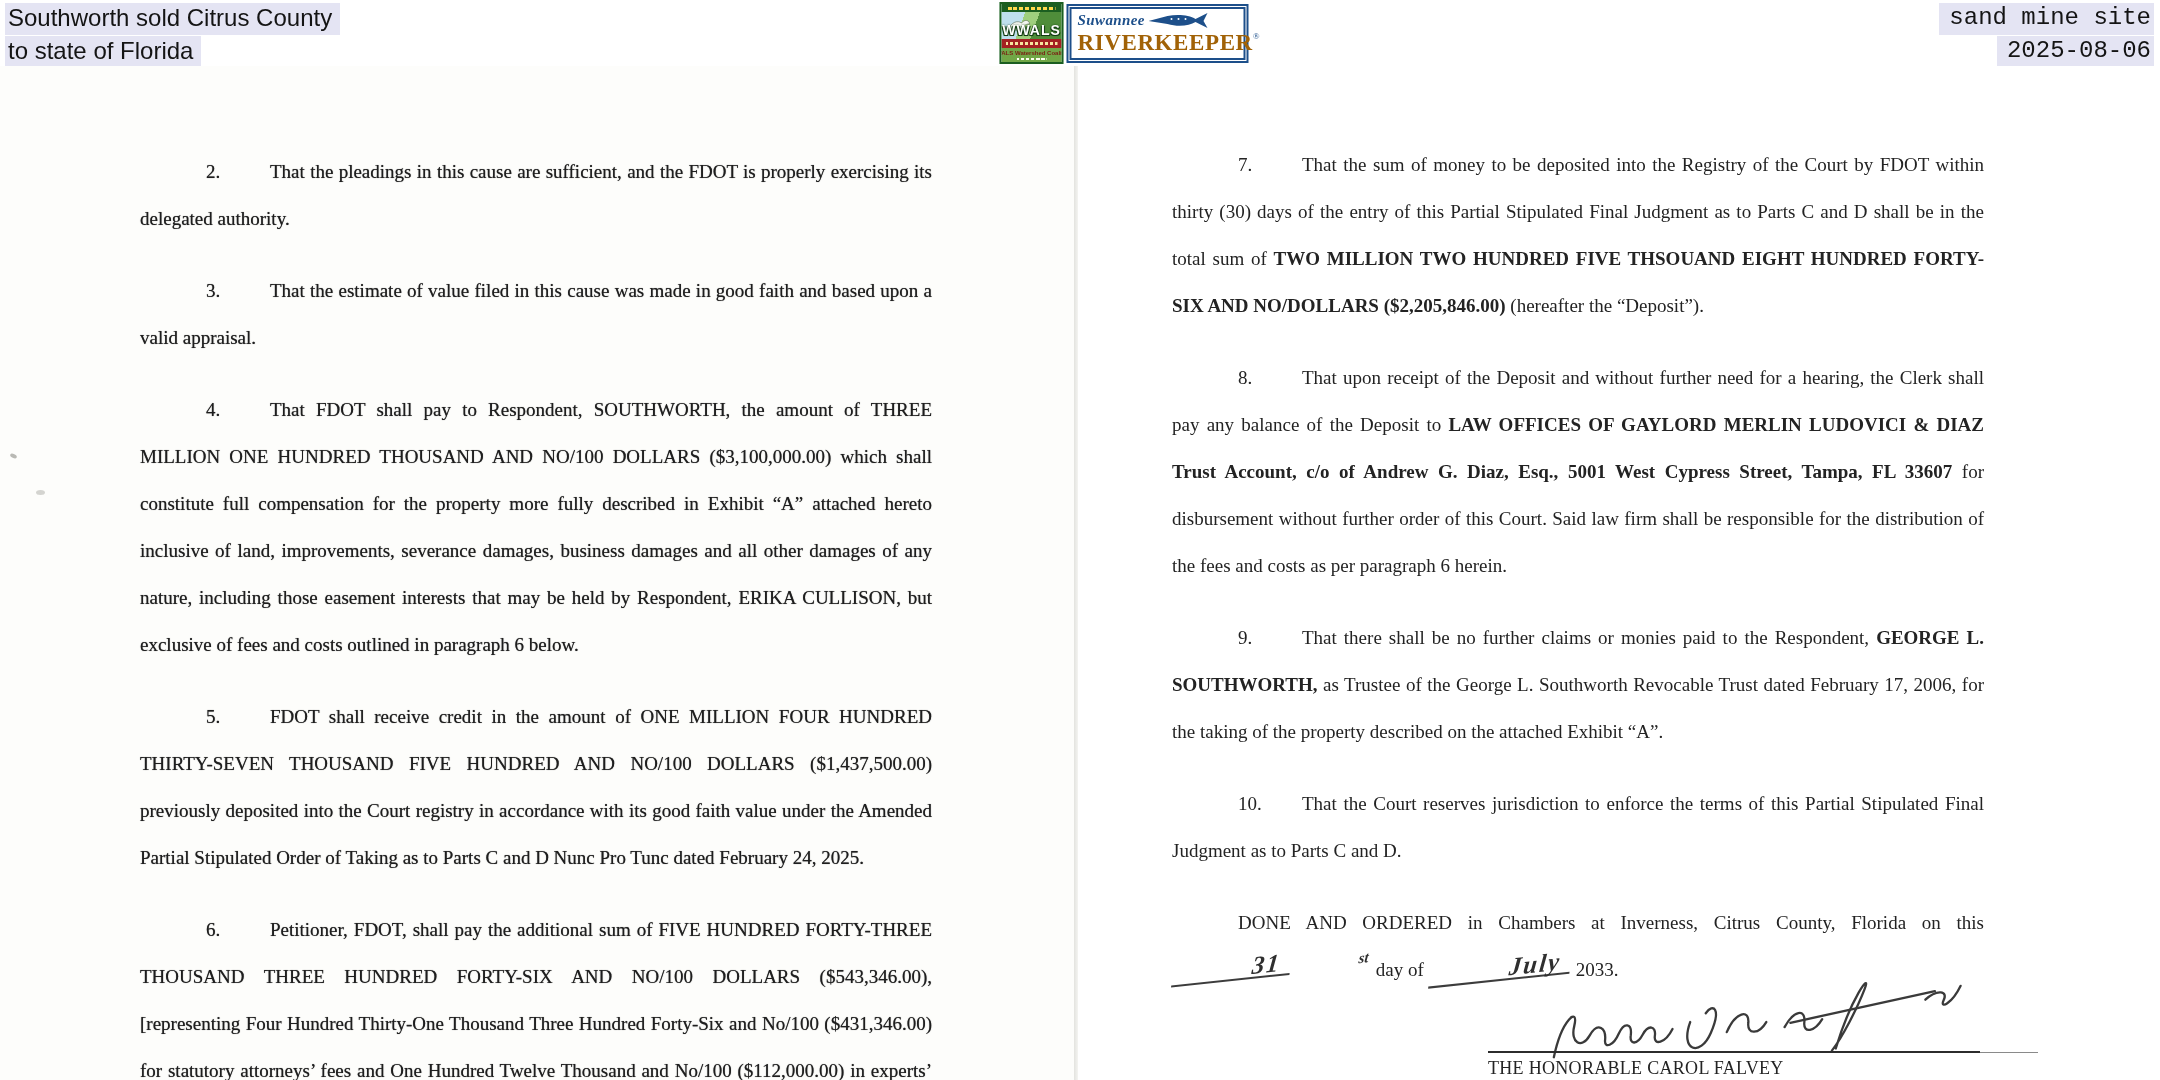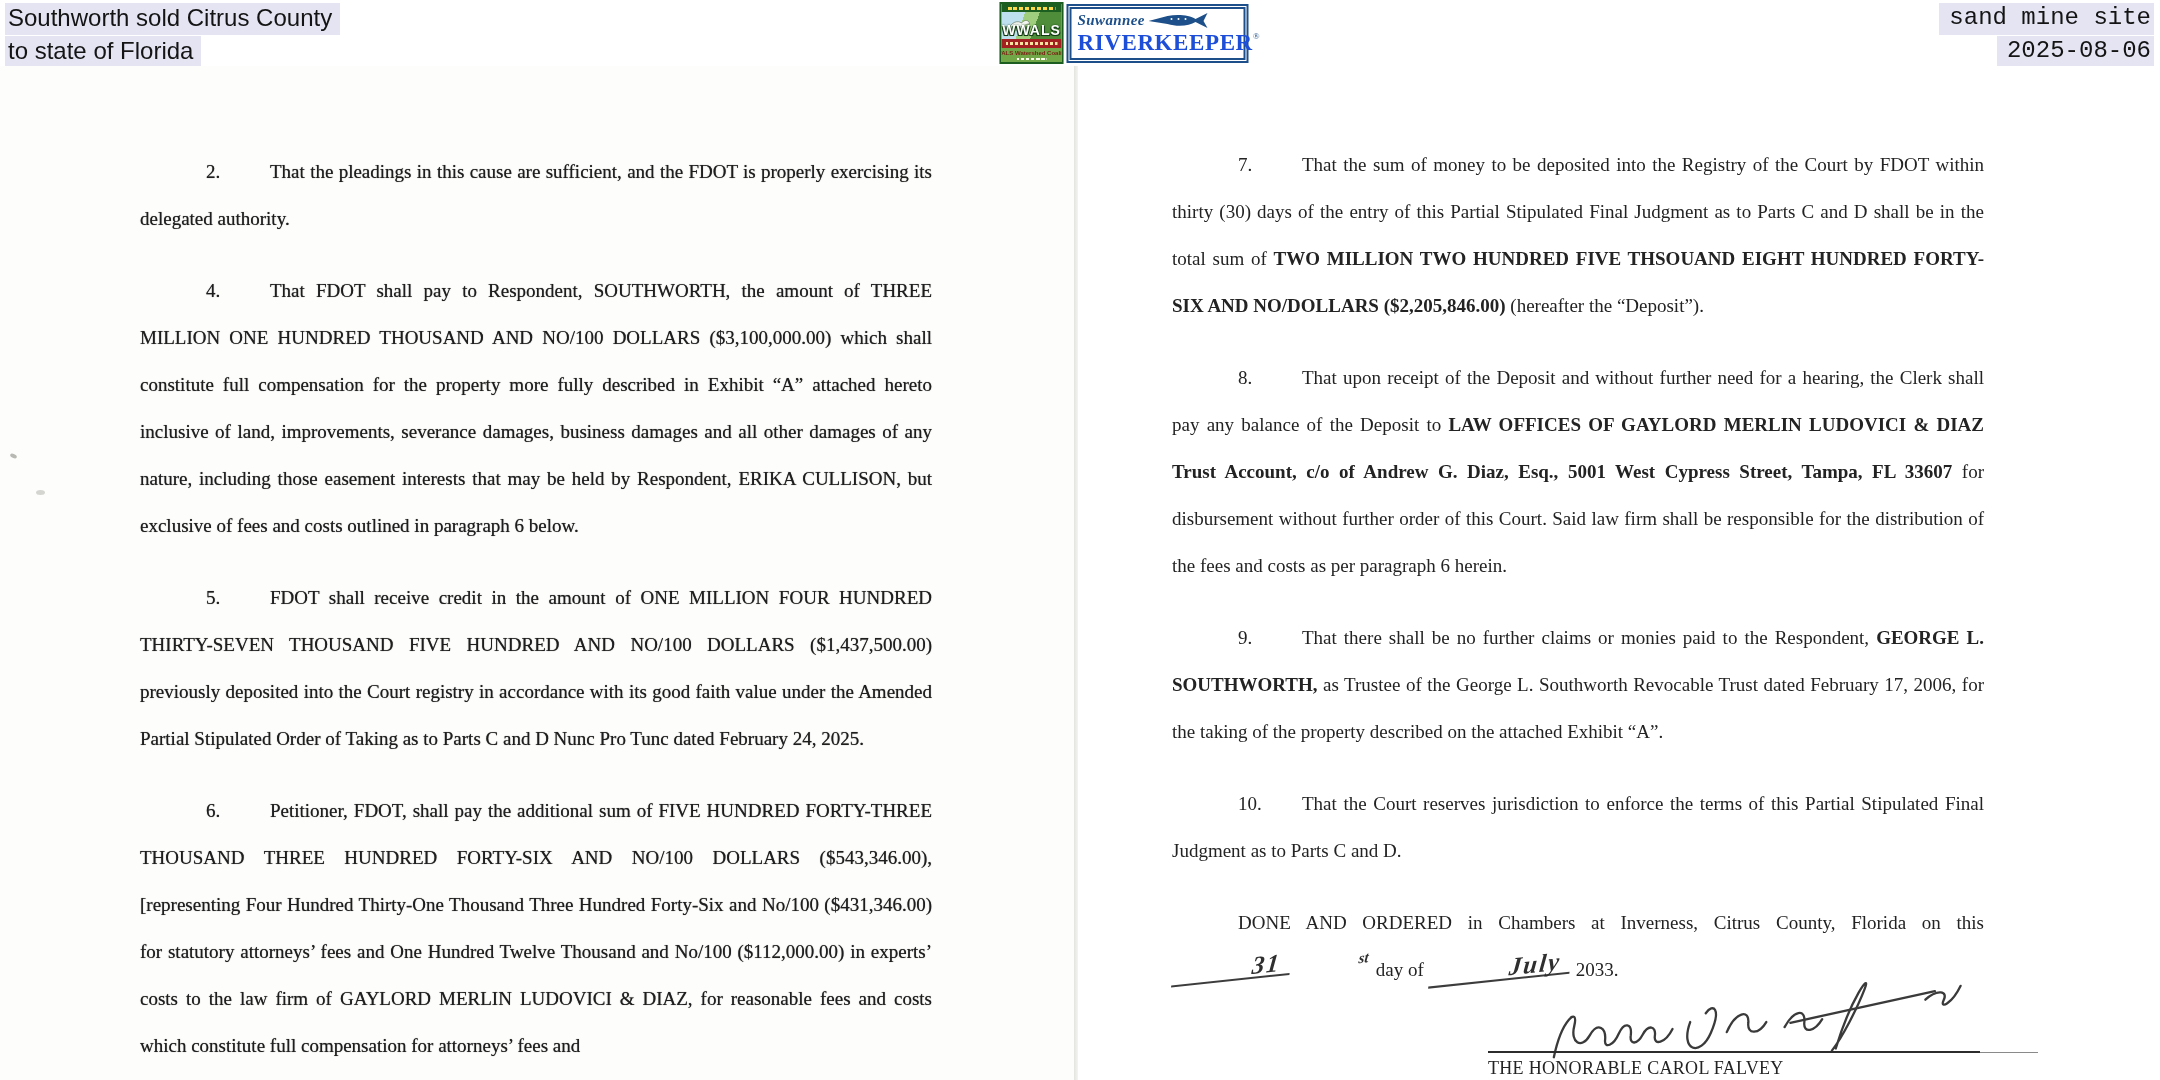--- a/index.html
+++ b/index.html
@@ -32,21 +32,21 @@
   .microtext3{height:2px;width:50%;background:repeating-linear-gradient(90deg,#fdfdec 0 3px,transparent 3px 5px);margin-top:1px;}
 
   .rk-box{margin-left:3px;width:162px;height:46px;border:5px double #1d4f8a;background:#ffffff;
           display:flex;flex-direction:column;justify-content:center;padding:1px 4px 2px 6px;box-sizing:content-box;}
   .rk-line1{display:flex;align-items:center;height:20px;}
   .suwannee{font-family:"Liberation Serif",serif;font-style:italic;font-weight:bold;
             font-size:15px;color:#1d4f8a;letter-spacing:0.4px;}
   .fish{margin-left:3px;}
   .rk-line2{display:flex;align-items:flex-start;}
   .riverkeeper{font-family:"Liberation Serif",serif;font-weight:600;font-size:23px;line-height:24px;
-               color:#1d4ed8;letter-spacing:0.6px;}
+               color:#a16207;letter-spacing:0.6px;}
   .reg{font-family:"Liberation Serif",serif;font-size:9px;color:#1d4f8a;margin-top:0;}
 
   
   .docarea{position:absolute;left:0;top:66px;width:2160px;height:1014px;background:#ffffff;}
   .page-left-tint{position:absolute;left:0;top:0;width:1074px;height:1014px;background:#fdfdfb;}
   .page-divider{position:absolute;left:1074px;top:0;width:4px;height:1014px;
                 background:linear-gradient(90deg,#e3e3df,#f4f4f1);}
   .speck{position:absolute;background:#b9b9b4;border-radius:50%;}
   .speck1{left:10px;top:388px;width:7px;height:4px;transform:rotate(25deg);}
   .speck2{left:36px;top:424px;width:9px;height:5px;opacity:.6;}
@@ -131,20 +131,21 @@
   </div>
 
   <div class="docarea">
     <div class="page-left-tint"></div>
     <div class="page-divider"></div>
     <div class="speck speck1"></div>
     <div class="speck speck2"></div>
 
     <div class="col col-left">
         <div class="para"><span class="pnum">2.</span><span class="rn">That the pleadings in this cause are sufficient, and the FDOT is properly exercising its delegated authority.</span></div>
+        <div class="para"><span class="pnum">3.</span><span class="rn">That the estimate of value filed in this cause was made in good faith and based upon a valid appraisal.</span></div>
         <div class="para"><span class="pnum">4.</span><span class="rn">That FDOT shall pay to Respondent, SOUTHWORTH, the amount of THREE MILLION ONE HUNDRED THOUSAND AND NO/100 DOLLARS ($3,100,000.00) which shall constitute full compensation for the property more fully described in Exhibit “A” attached hereto inclusive of land, improvements, severance damages, business damages and all other damages of any nature, including those easement interests that may be held by Respondent, ERIKA CULLISON, but exclusive of fees and costs outlined in paragraph 6 below.</span></div>
         <div class="para"><span class="pnum">5.</span><span class="rn">FDOT shall receive credit in the amount of ONE MILLION FOUR HUNDRED THIRTY-SEVEN THOUSAND FIVE HUNDRED AND NO/100 DOLLARS ($1,437,500.00) previously deposited into the Court registry in accordance with its good faith value under the Amended Partial Stipulated Order of Taking as to Parts C and D Nunc Pro Tunc dated February 24, 2025.</span></div>
         <div class="para"><span class="pnum">6.</span><span class="rn">Petitioner, FDOT, shall pay the additional sum of FIVE HUNDRED FORTY-THREE THOUSAND THREE HUNDRED FORTY-SIX AND NO/100 DOLLARS ($543,346.00), [representing Four Hundred Thirty-One Thousand Three Hundred Forty-Six and No/100 ($431,346.00) for statutory attorneys’ fees and One Hundred Twelve Thousand and No/100 ($112,000.00) in experts’ costs to the law firm of GAYLORD MERLIN LUDOVICI &amp; DIAZ, for reasonable fees and costs which constitute full compensation for attorneys’ fees and</span></div>
       </div>
 
     <div class="col col-right">
       <div>
           <div class="para"><span class="pnum">7.</span><span class="rn">That the sum of money to be deposited into the Registry of the Court by FDOT within thirty (30) days of the entry of this Partial Stipulated Final Judgment as to Parts C and D shall be in the total sum of </span><span class="rb">TWO MILLION TWO HUNDRED FIVE THSOUAND EIGHT HUNDRED FORTY-SIX AND NO/DOLLARS ($2,205,846.00)</span><span class="rn"> (hereafter the “Deposit”).</span></div>
           <div class="para"><span class="pnum">8.</span><span class="rn">That upon receipt of the Deposit and without further need for a hearing, the Clerk shall pay any balance of the Deposit to </span><span class="rb">LAW OFFICES OF GAYLORD MERLIN LUDOVICI &amp; DIAZ Trust Account, c/o of Andrew G. Diaz, Esq., 5001 West Cypress Street, Tampa, FL 33607</span><span class="rn"> for disbursement without further order of this Court. Said law firm shall be responsible for the distribution of the fees and costs as per paragraph 6 herein.</span></div>
           <div class="para"><span class="pnum">9.</span><span class="rn">That there shall be no further claims or monies paid to the Respondent, </span><span class="rb">GEORGE L. SOUTHWORTH,</span><span class="rn"> as Trustee of the George L. Southworth Revocable Trust dated February 17, 2006, for the taking of the property described on the attached Exhibit “A”.</span></div>

